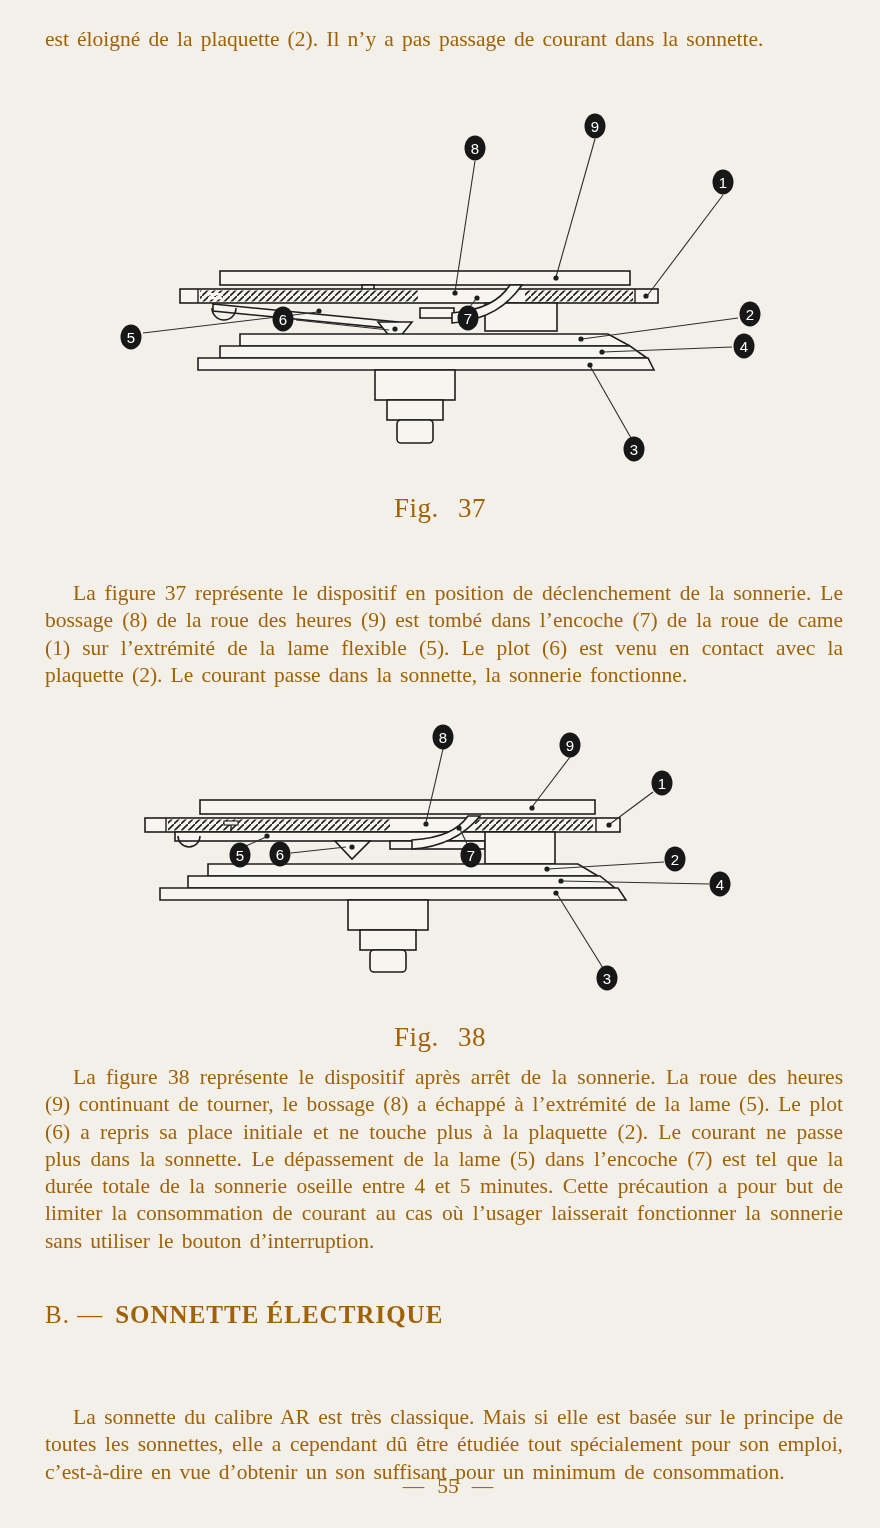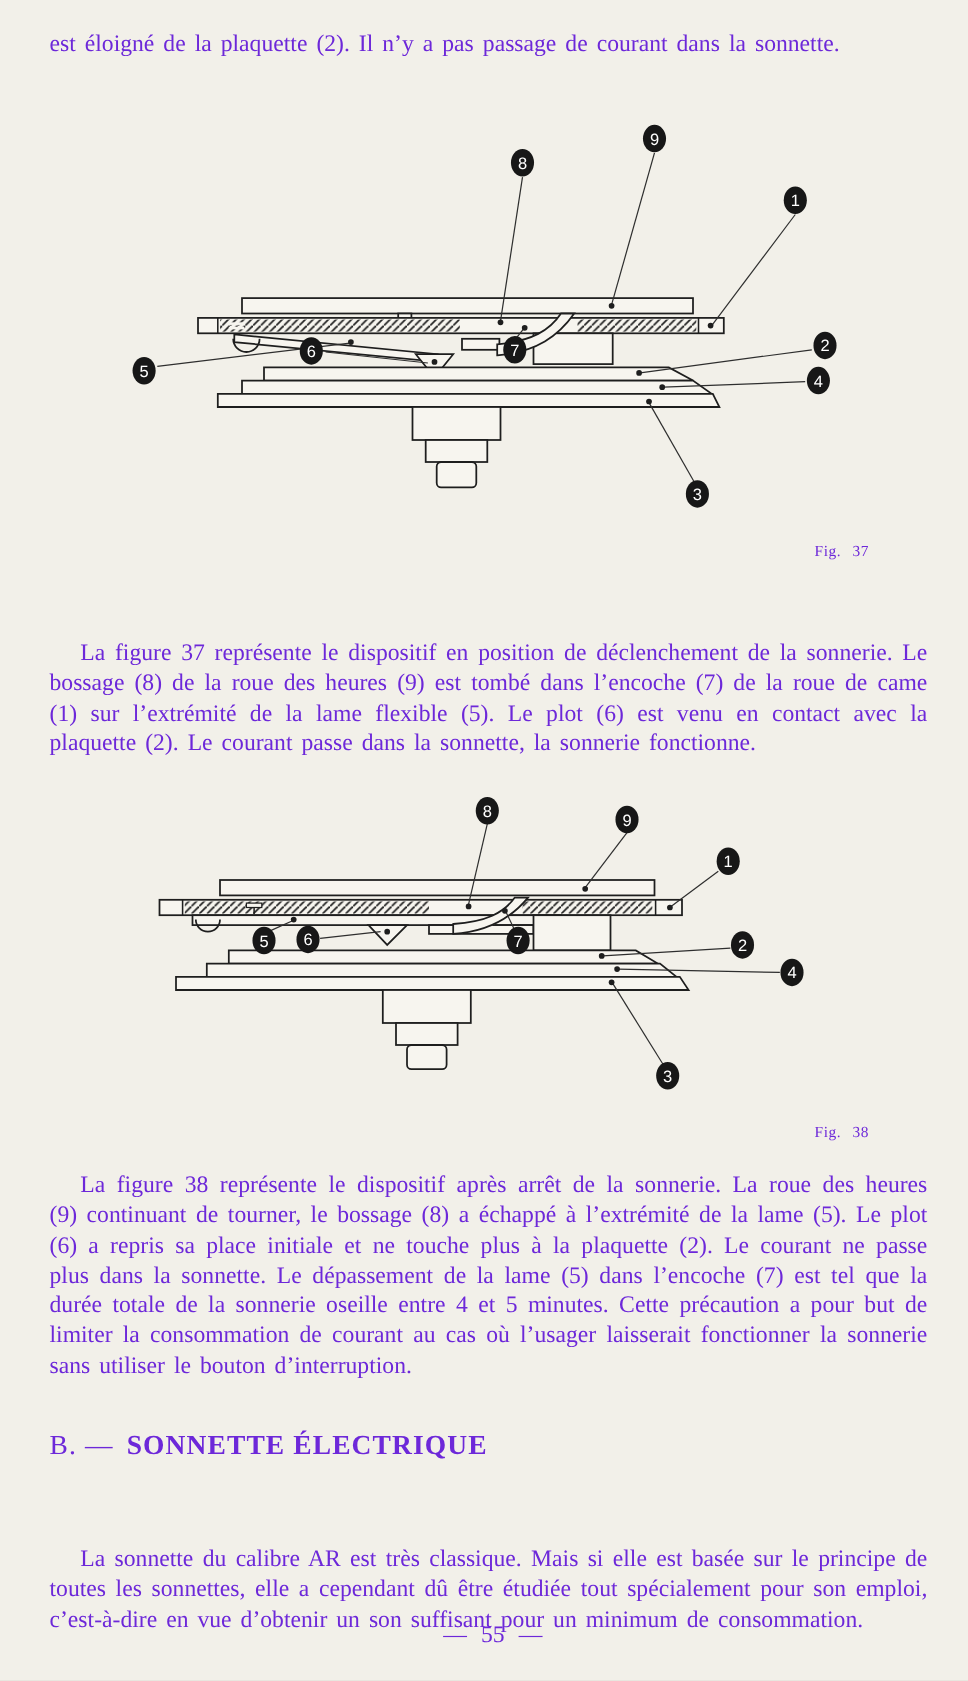--- a/index.html
+++ b/index.html
@@ -1,29 +1,29 @@
 <!DOCTYPE html>
 <html><head>
 <meta charset="utf-8">
 <style>
   html,body{margin:0;padding:0;background:#d8d5cf;}
   .page{
     position:relative; width:880px; height:1528px; margin:0 auto;
-    background:#f2f0e9; color:#6d28d9; overflow:hidden;
+    background:#f2f0e9; color:#a16207; overflow:hidden;
     font-family:"Liberation Serif","DejaVu Serif",serif;
   }
   .body-text{
     position:absolute; left:45px; width:798px; margin:0;
     font-size:21.5px; line-height:27.3px; text-align:justify;
     word-spacing:0.13em;
   }
   .indent{ text-indent:28px; }
   figure{ position:absolute; margin:0; padding:0; }
   figcaption{
-    text-align:right; font-size:14px; margin-top:14px;
+    text-align:center; font-size:27px; margin-top:14px;
     word-spacing:0.45em; letter-spacing:0.5px;
   }
   .section-heading{
     position:absolute; left:45px; top:1301px; margin:0;
     font-size:25px; font-weight:normal;
   }
   .section-heading .prefix{ letter-spacing:1px; }
   .section-heading .title{ font-weight:bold; letter-spacing:1px; margin-left:12px; }
   .page-number{
     position:absolute; left:45px; top:1470px; width:798px; margin:4px;

